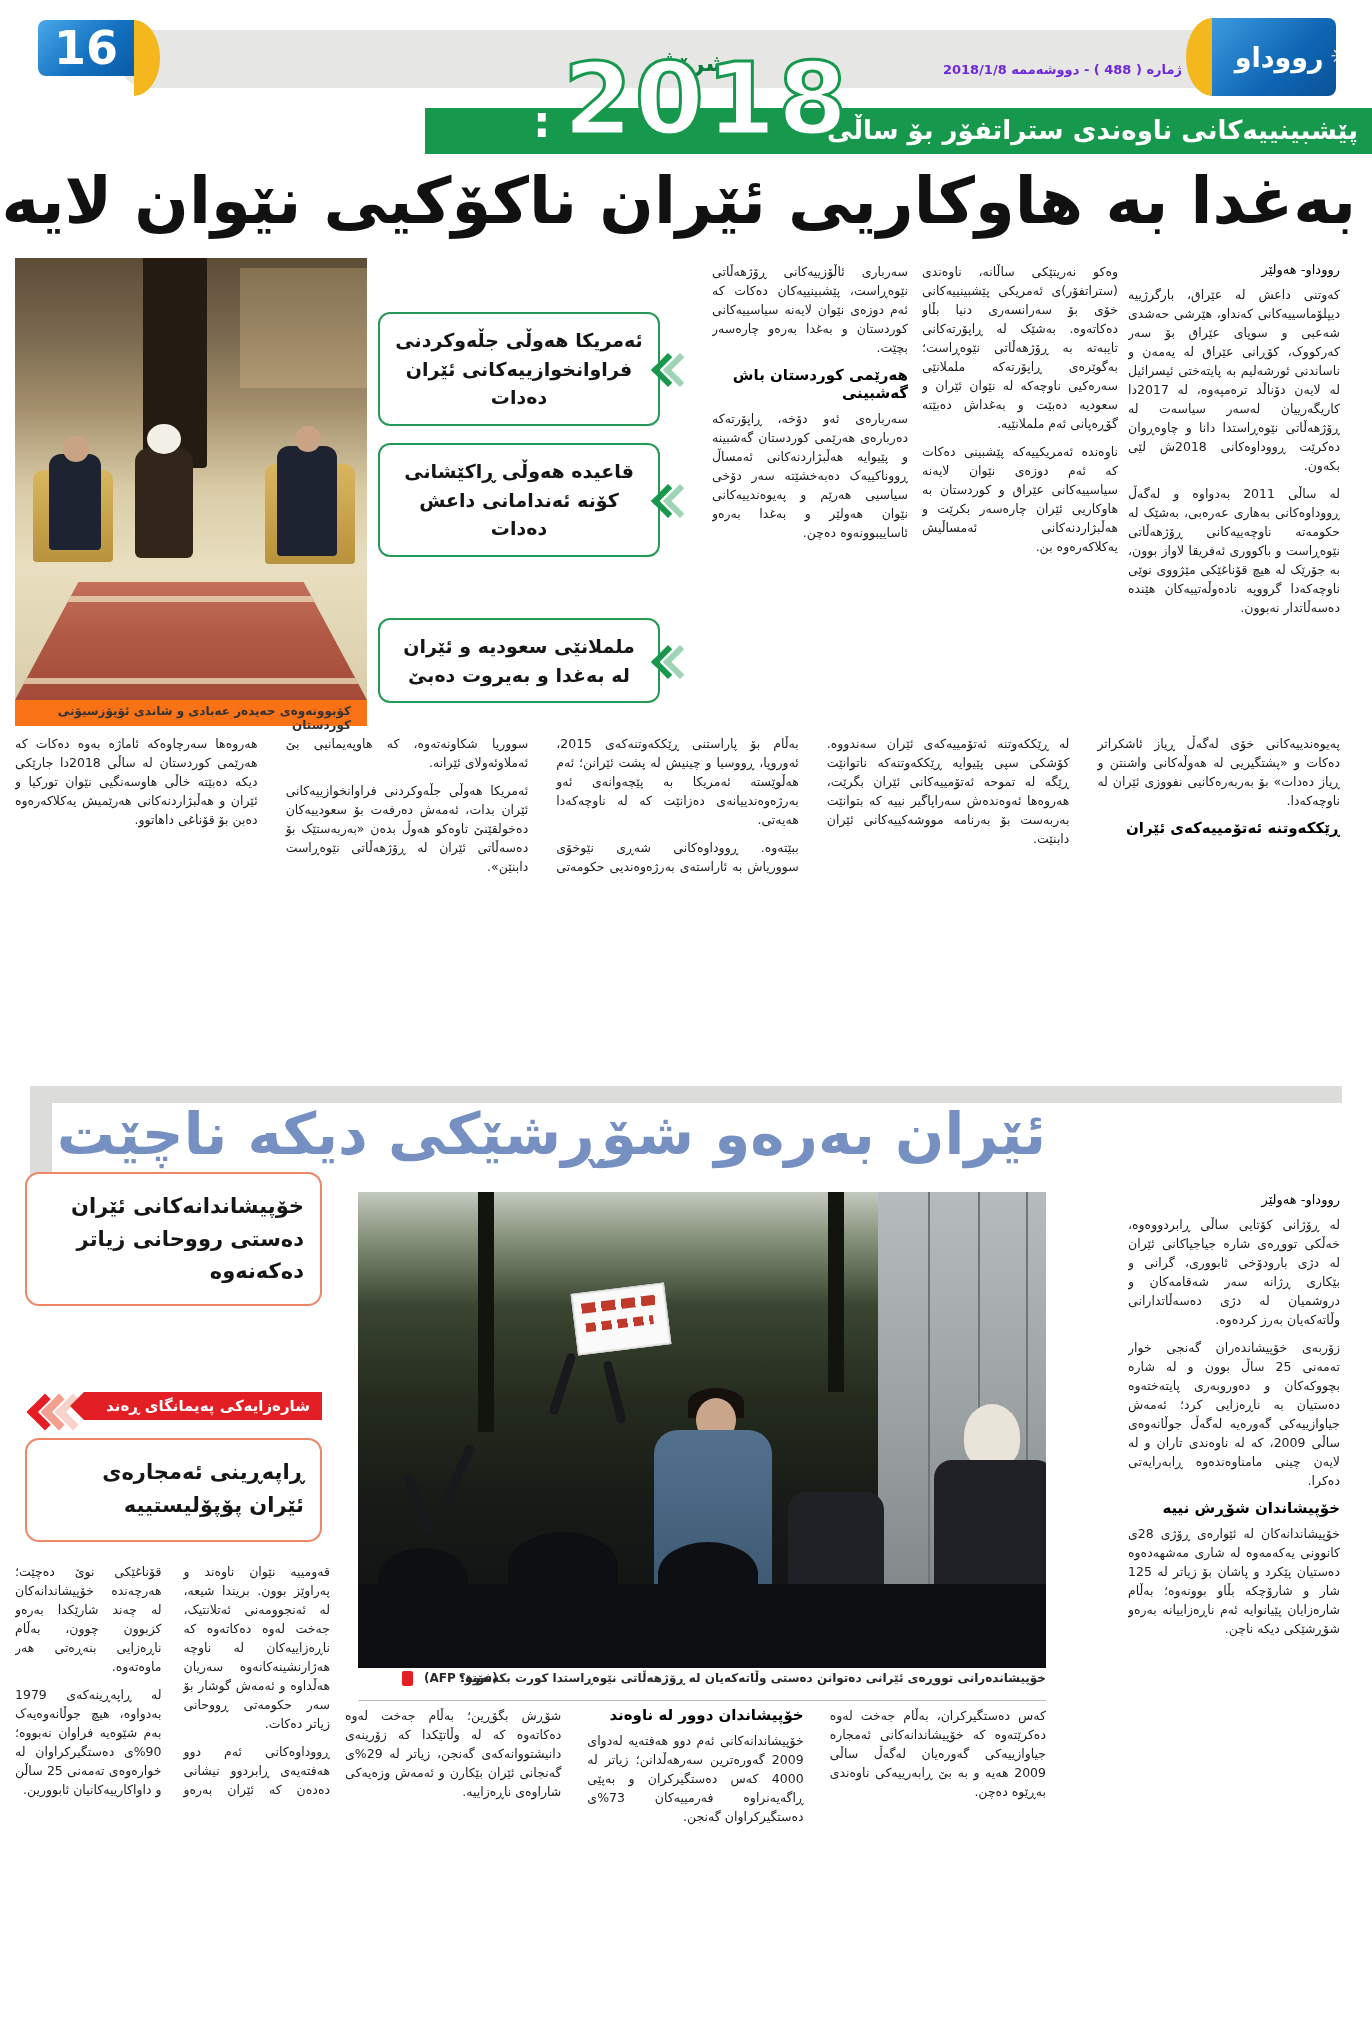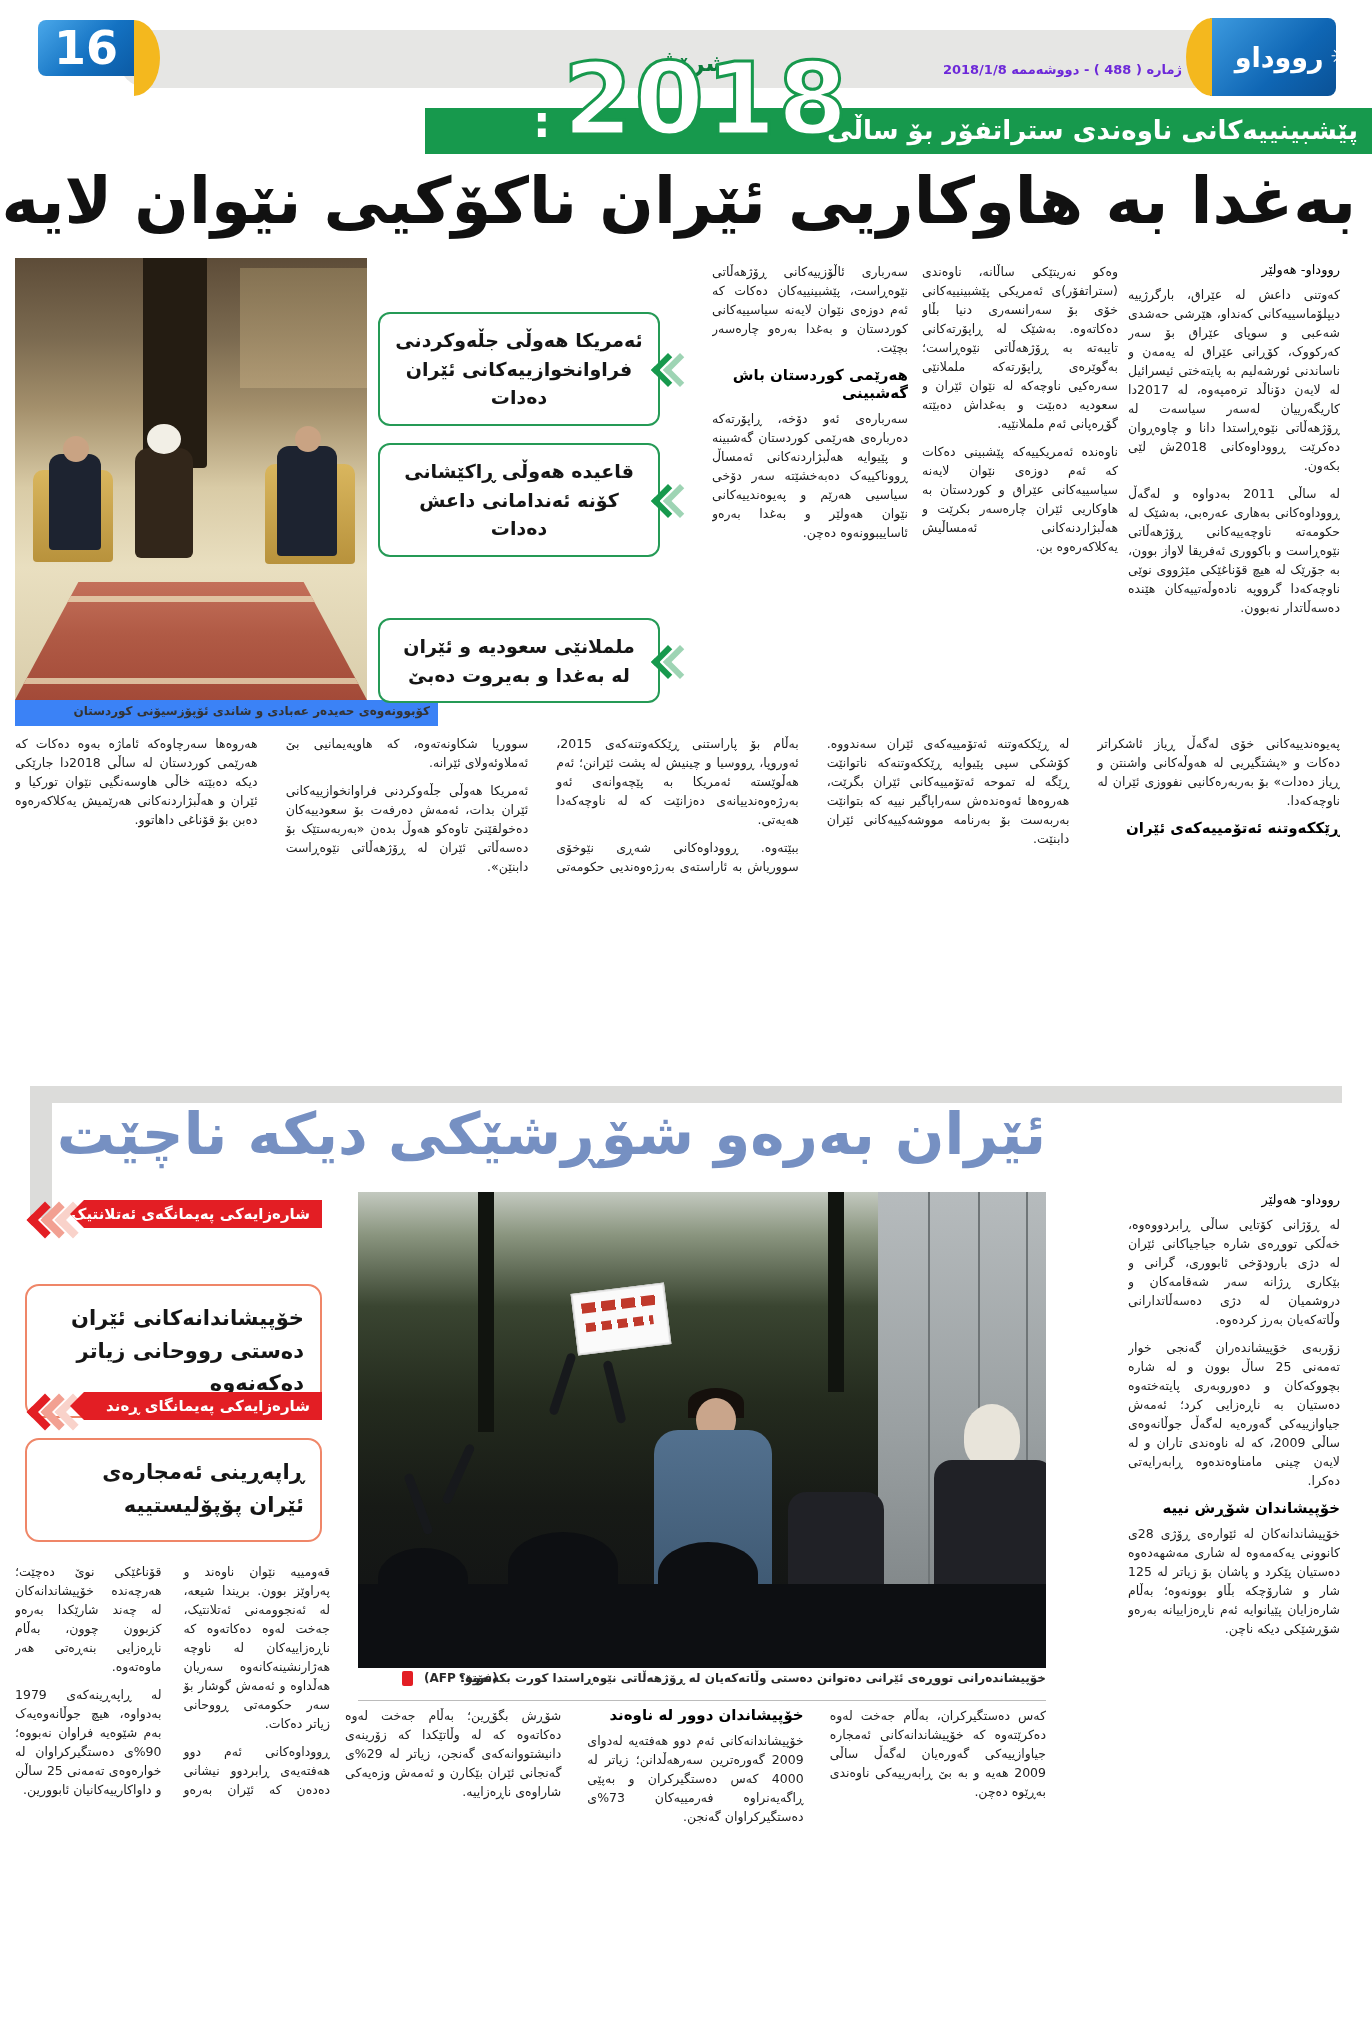--- a/index.html
+++ b/index.html
@@ -52,22 +52,22 @@
   .p1-chair{background:linear-gradient(180deg,#d9b65e,#b8923c);border-radius:10px 10px 4px 4px;}
   .p1-fig{background:#1d2330;border-radius:12px 12px 4px 4px;}
   .p1-head{background:#c9a383;border-radius:50%;}
   .p1-turban{background:#f2efe6;border-radius:50%;}
   .p1-robe{background:#32261a;border-radius:14px 14px 6px 6px;}
   .p1-carpet{left:0;bottom:0;width:100%;height:118px;
      background:linear-gradient(180deg,#c4705a 0%,#b05a45 45%,#a34a38 100%);
      clip-path:polygon(18% 0,82% 0,100% 100%,0 100%);}
   .p1-carpet::before,.p1-carpet::after{content:"";position:absolute;left:0;width:100%;height:6px;background:#e8d8b5;opacity:.8;}
   .p1-carpet::before{top:14px;} .p1-carpet::after{bottom:16px;}
-  .caption1{left:15px;top:700px;width:423px;height:26px;background:#3b82f6;
-     font-size:12px;font-weight:bold;color:#333;text-align:right;padding:4px 8px 0 0;box-sizing:border-box;}
+  .caption1{left:15px;top:700px;width:352px;height:26px;background:#f97316;
+     font-size:12px;font-weight:bold;color:#333;text-align:right;padding:4px 16px 0 0;box-sizing:border-box;}
 
   
   .gbox{left:378px;width:282px;min-height:80px;background:#fff;border:2px solid #259a56;
      border-radius:12px;padding:12px 14px;box-sizing:border-box;
      font-size:19px;font-weight:bold;color:#161616;text-align:center;line-height:1.5;}
   .chev-grp{position:absolute;right:-34px;top:50%;transform:translateY(-50%);width:34px;height:30px;}
   .chev{position:absolute;top:4px;width:18px;height:18px;border-left:6px solid;border-bottom:6px solid;transform:rotate(45deg);}
   .chev.c1{right:0;border-color:#9ed4b4;}
   .chev.c2{right:12px;border-color:#17994d;}
 
@@ -206,21 +206,21 @@
   <div class="abs gray-h"></div>
   <div class="abs gray-v"></div>
   <div class="abs headline2">ئێران بەرەو شۆڕشێکی دیکە ناچێت</div>
 
   <div class="abs ribbon" style="top:1200px;">
     <i class="rchev r3"></i>
     <i class="rchev r2"></i>
     <i class="rchev r1"></i>
     <span class="rib-band">شارەزایەکی پەیمانگەی ئەتلانتیک</span>
   </div>
-  <div class="abs qbox" style="top:1284px;min-height:102px;">خۆپیشاندانەکانی ئێران دەستی رووحانی زیاتر دەکەنەوە</div>
+  <div class="abs qbox" style="top:1172px;min-height:102px;">خۆپیشاندانەکانی ئێران دەستی رووحانی زیاتر دەکەنەوە</div>
 
   <div class="abs ribbon" style="top:1392px;">
     <i class="rchev r3"></i>
     <i class="rchev r2"></i>
     <i class="rchev r1"></i>
     <span class="rib-band">شارەزایەکی پەیمانگای ڕەند</span>
   </div>
   <div class="abs qbox" style="top:1438px;min-height:104px;">ڕاپەڕینی ئەمجارەی ئێران پۆپۆلیستییە</div>
 
   <div class="abs photo2">

